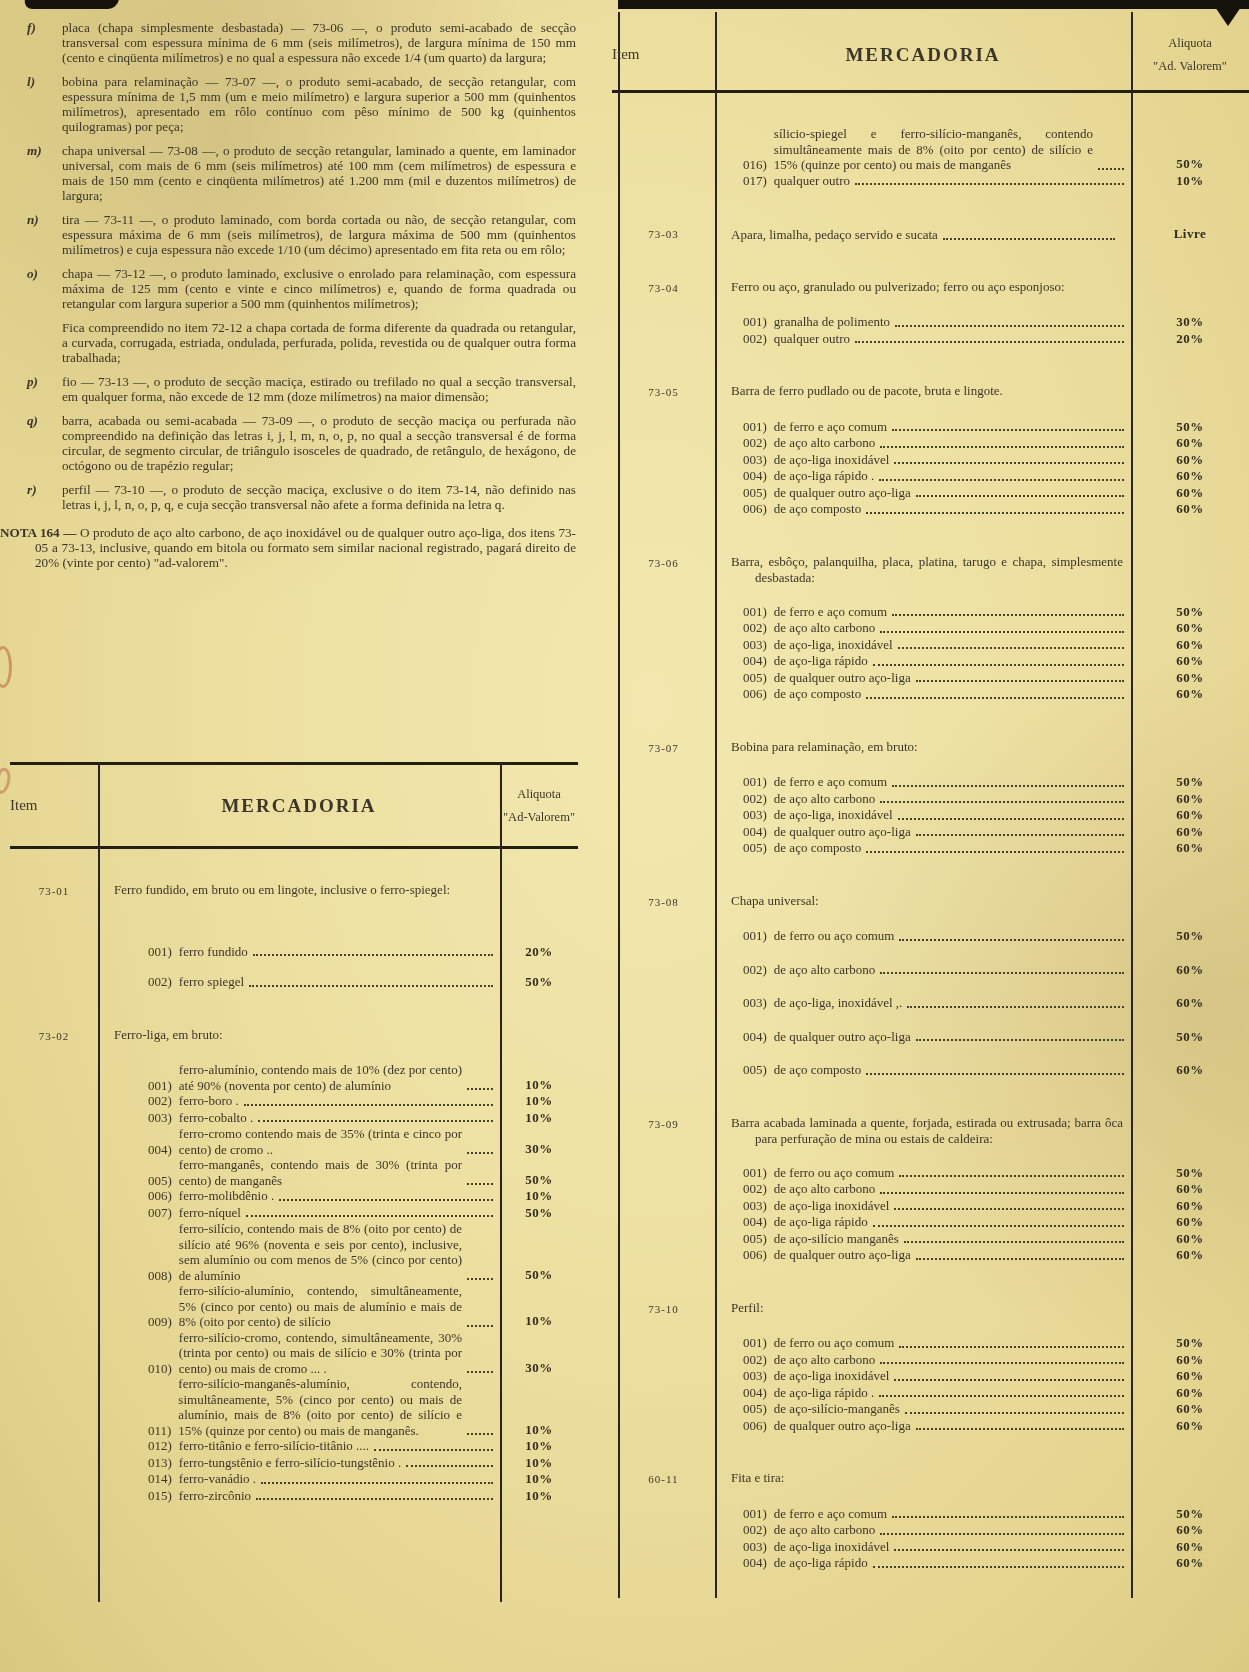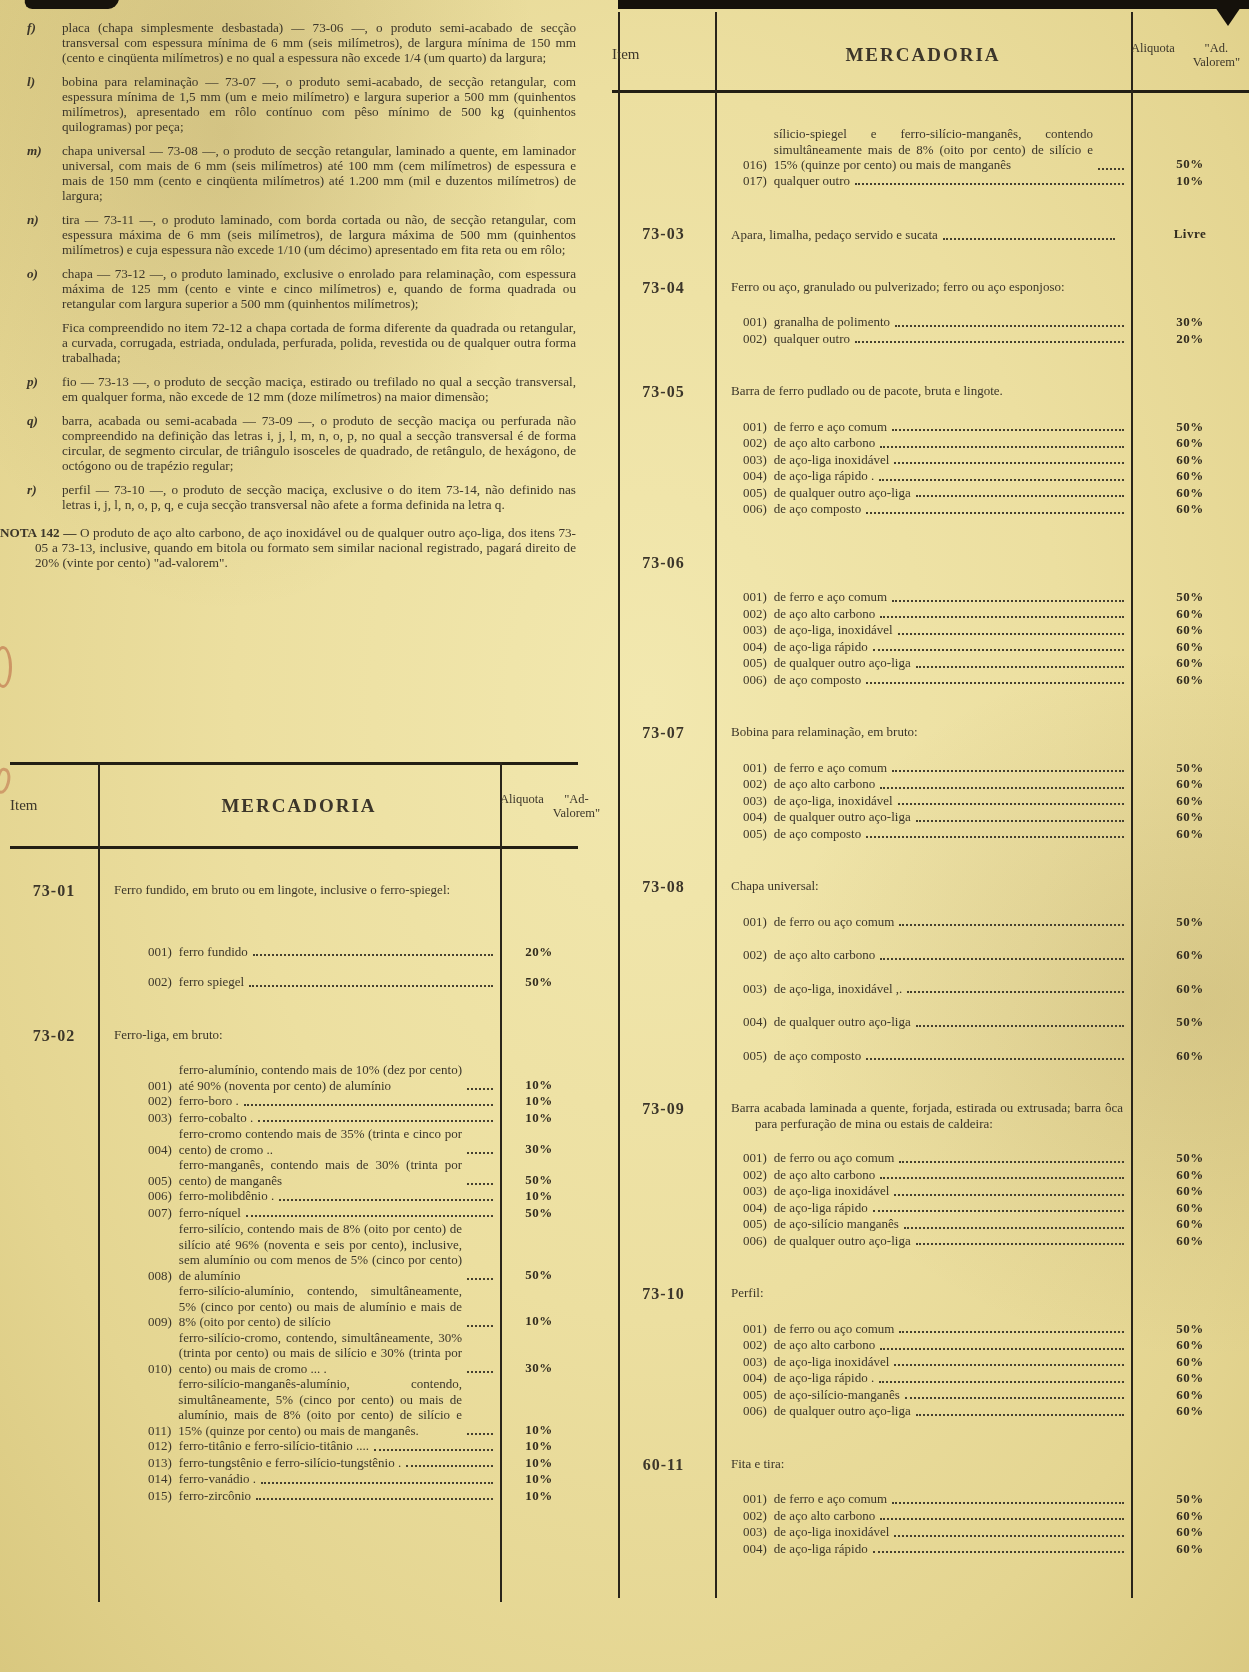--- a/index.html
+++ b/index.html
@@ -39,28 +39,28 @@
   #left-table .v1{left:88px;}
   #left-table .v2{left:490px;}
   #right-table .v0{left:6px;top:2px;}
   #right-table .v1{left:103px;top:2px;}
   #right-table .v2{left:519px;top:2px;}
   .tbl-head{position:absolute;left:0;right:0;display:grid;grid-template-columns:var(--c1) 1fr var(--c3);align-items:center;}
   #left-table .tbl-head{top:3px;height:81px;}
   #right-table .tbl-head{top:9px;height:71px;}
   .th-item{text-align:left;font-size:15px;}
   .th-merc{text-align:center;font-weight:bold;letter-spacing:2px;font-size:19px;}
-  .th-aliq{text-align:center;font-size:12.5px;line-height:14px;display:flex;flex-direction:row;gap:9px;}
+  .th-aliq{text-align:center;font-size:12.5px;line-height:14px;display:flex;flex-direction:column;gap:9px;}
   .tbl-body{position:absolute;left:0;right:0;}
   #left-table .tbl-body{top:84px;}
   #right-table .tbl-body{top:80px;}
   .group{margin-top:36px;}
   .g-row{display:grid;grid-template-columns:var(--c1) 1fr var(--c3);}
   .c-item{text-align:center;padding-top:1px;}
-  .item-no{font-weight:bold;letter-spacing:1px;font-size:16px;}
+  .item-no{font-weight:normal;letter-spacing:1px;font-size:11px;}
   .desc{padding-left:40px;padding-right:8px;text-indent:-24px;text-align:justify;line-height:16px;}
   .descflex{display:flex;align-items:flex-end;padding-left:16px;padding-right:13px;}
   .desc-inline{flex:0 1 auto;}
   .subs{margin-top:18px;}
   .gap-large .subs{margin-top:44px;}
   .gap-large .sub-row + .sub-row{margin-top:14px;}
   .spread .sub-row + .sub-row{margin-top:17px;}
   .sub-m{display:flex;padding-left:50px;padding-right:4px;align-items:flex-end;}
   #right-table .sub-m{padding-left:28px;}
   .code{flex:none;margin-right:7px;}
@@ -112,21 +112,21 @@
         </div>
         <div class="para">
           <span class="letter">q)</span>
           <div class="ptext">barra, acabada ou semi-acabada — 73-09 —, o produto de secção maciça ou perfurada não compreendido na definição das letras i, j, l, m, n, o, p, no qual a secção transversal é de forma circular, de segmento circular, de triângulo isosceles de quadrado, de retângulo, de hexágono, de octógono ou de trapézio regular;</div>
         </div>
         <div class="para">
           <span class="letter">r)</span>
           <div class="ptext">perfil — 73-10 —, o produto de secção maciça, exclusive o do item 73-14, não definido nas letras i, j, l, n, o, p, q, e cuja secção transversal não afete a forma definida na letra q.</div>
         </div>
       </div>
-    <div class="nota"><span class="nota-label">NOTA 142 — </span><span>O produto de aço alto carbono, de aço inoxidável ou de qualquer outro aço-liga, dos itens 73-05 a 73-13, inclusive, quando em bitola ou formato sem similar nacional registrado, pagará direito de 20% (vinte por cento) "ad-valorem".</span></div>
+    <div class="nota"><span class="nota-label">NOTA 164 — </span><span>O produto de aço alto carbono, de aço inoxidável ou de qualquer outro aço-liga, dos itens 73-05 a 73-13, inclusive, quando em bitola ou formato sem similar nacional registrado, pagará direito de 20% (vinte por cento) "ad-valorem".</span></div>
   </div>
 
   <div id="left-table" class="tbl">
     <div class="hrule hr1"></div>
     <div class="hrule hr2"></div>
     <div class="vline v1"></div>
     <div class="vline v2"></div>
     <div class="tbl-head">
       <div class="th-item">Item</div>
       <div class="th-merc">MERCADORIA</div>
@@ -552,20 +552,21 @@
               </div>
               <div class="c-rate">
                 <span class="rate">60%</span>
               </div>
             </div>
           </div>
         </div>
         <div class="group">
           <div class="g-row g-head">
             <div class="c-item"><span class="item-no">73-06</span></div>
+            <div class="desc">Barra, esbôço, palanquilha, placa, platina, tarugo e chapa, simplesmente desbastada:</div>
             <div class="c-rate"></div>
           </div>
           <div class="subs">
             <div class="g-row sub-row">
               <div class="c-item"></div>
               <div>
                 <div class="sub-m">
                   <span class="code">001)</span>
                   <span class="st">de ferro e aço comum</span>
                   <div class="dots"></div>

